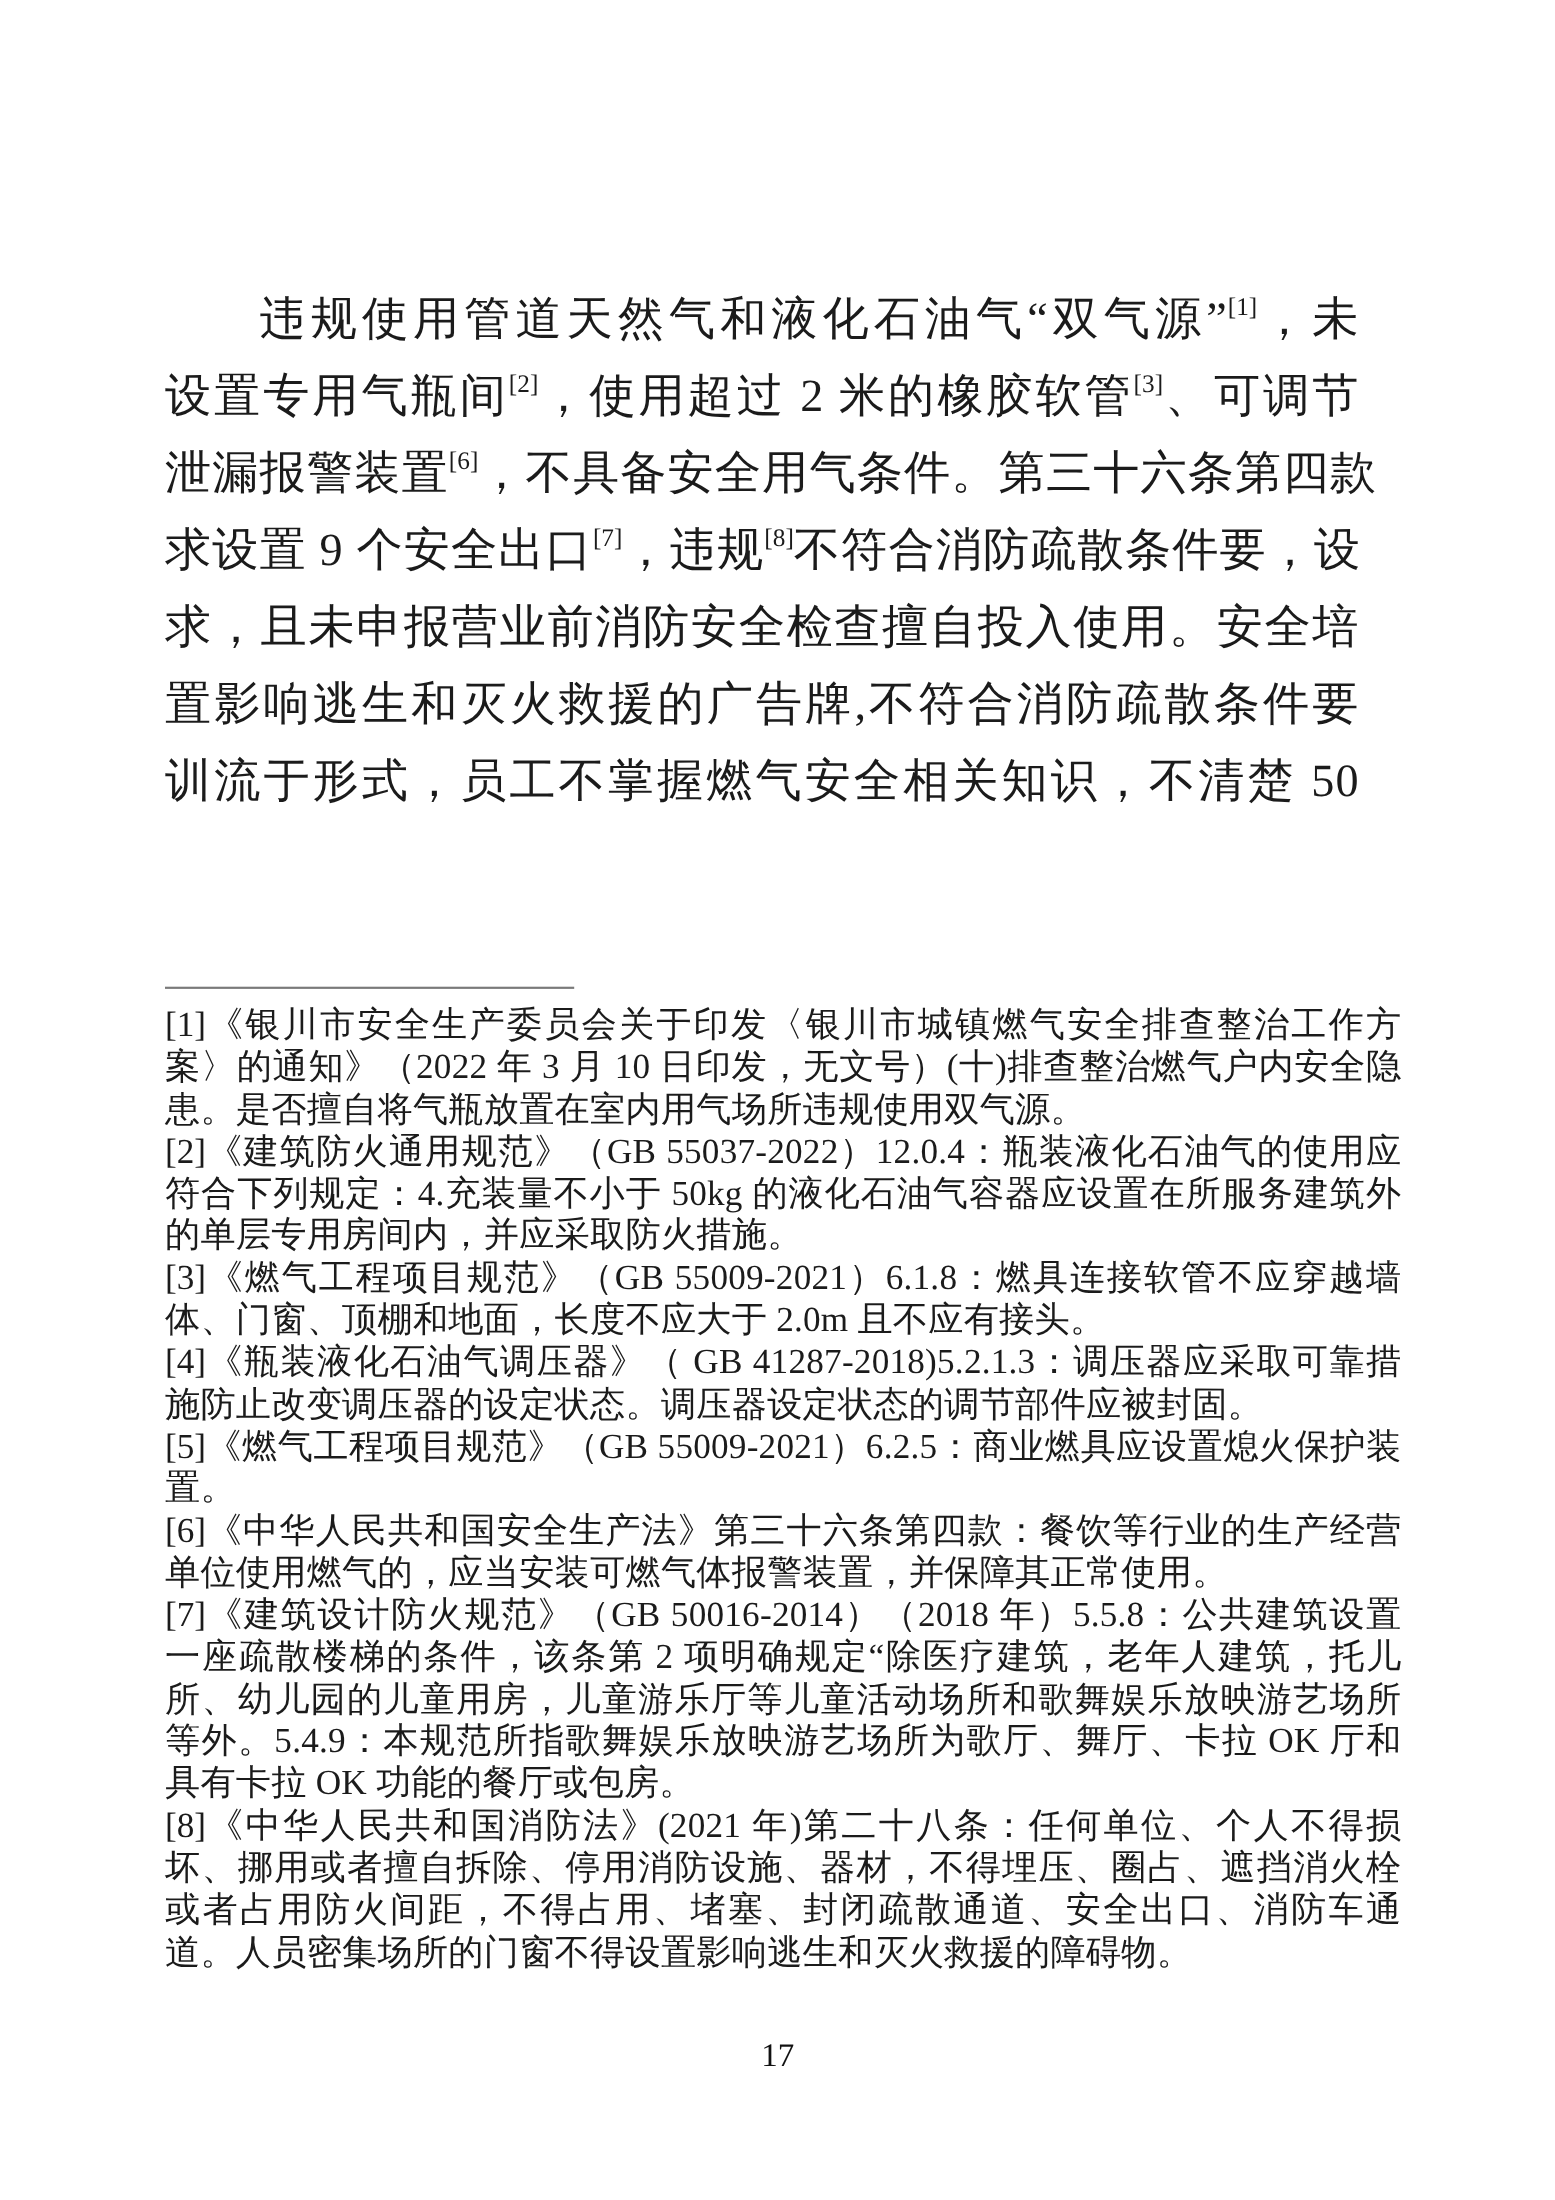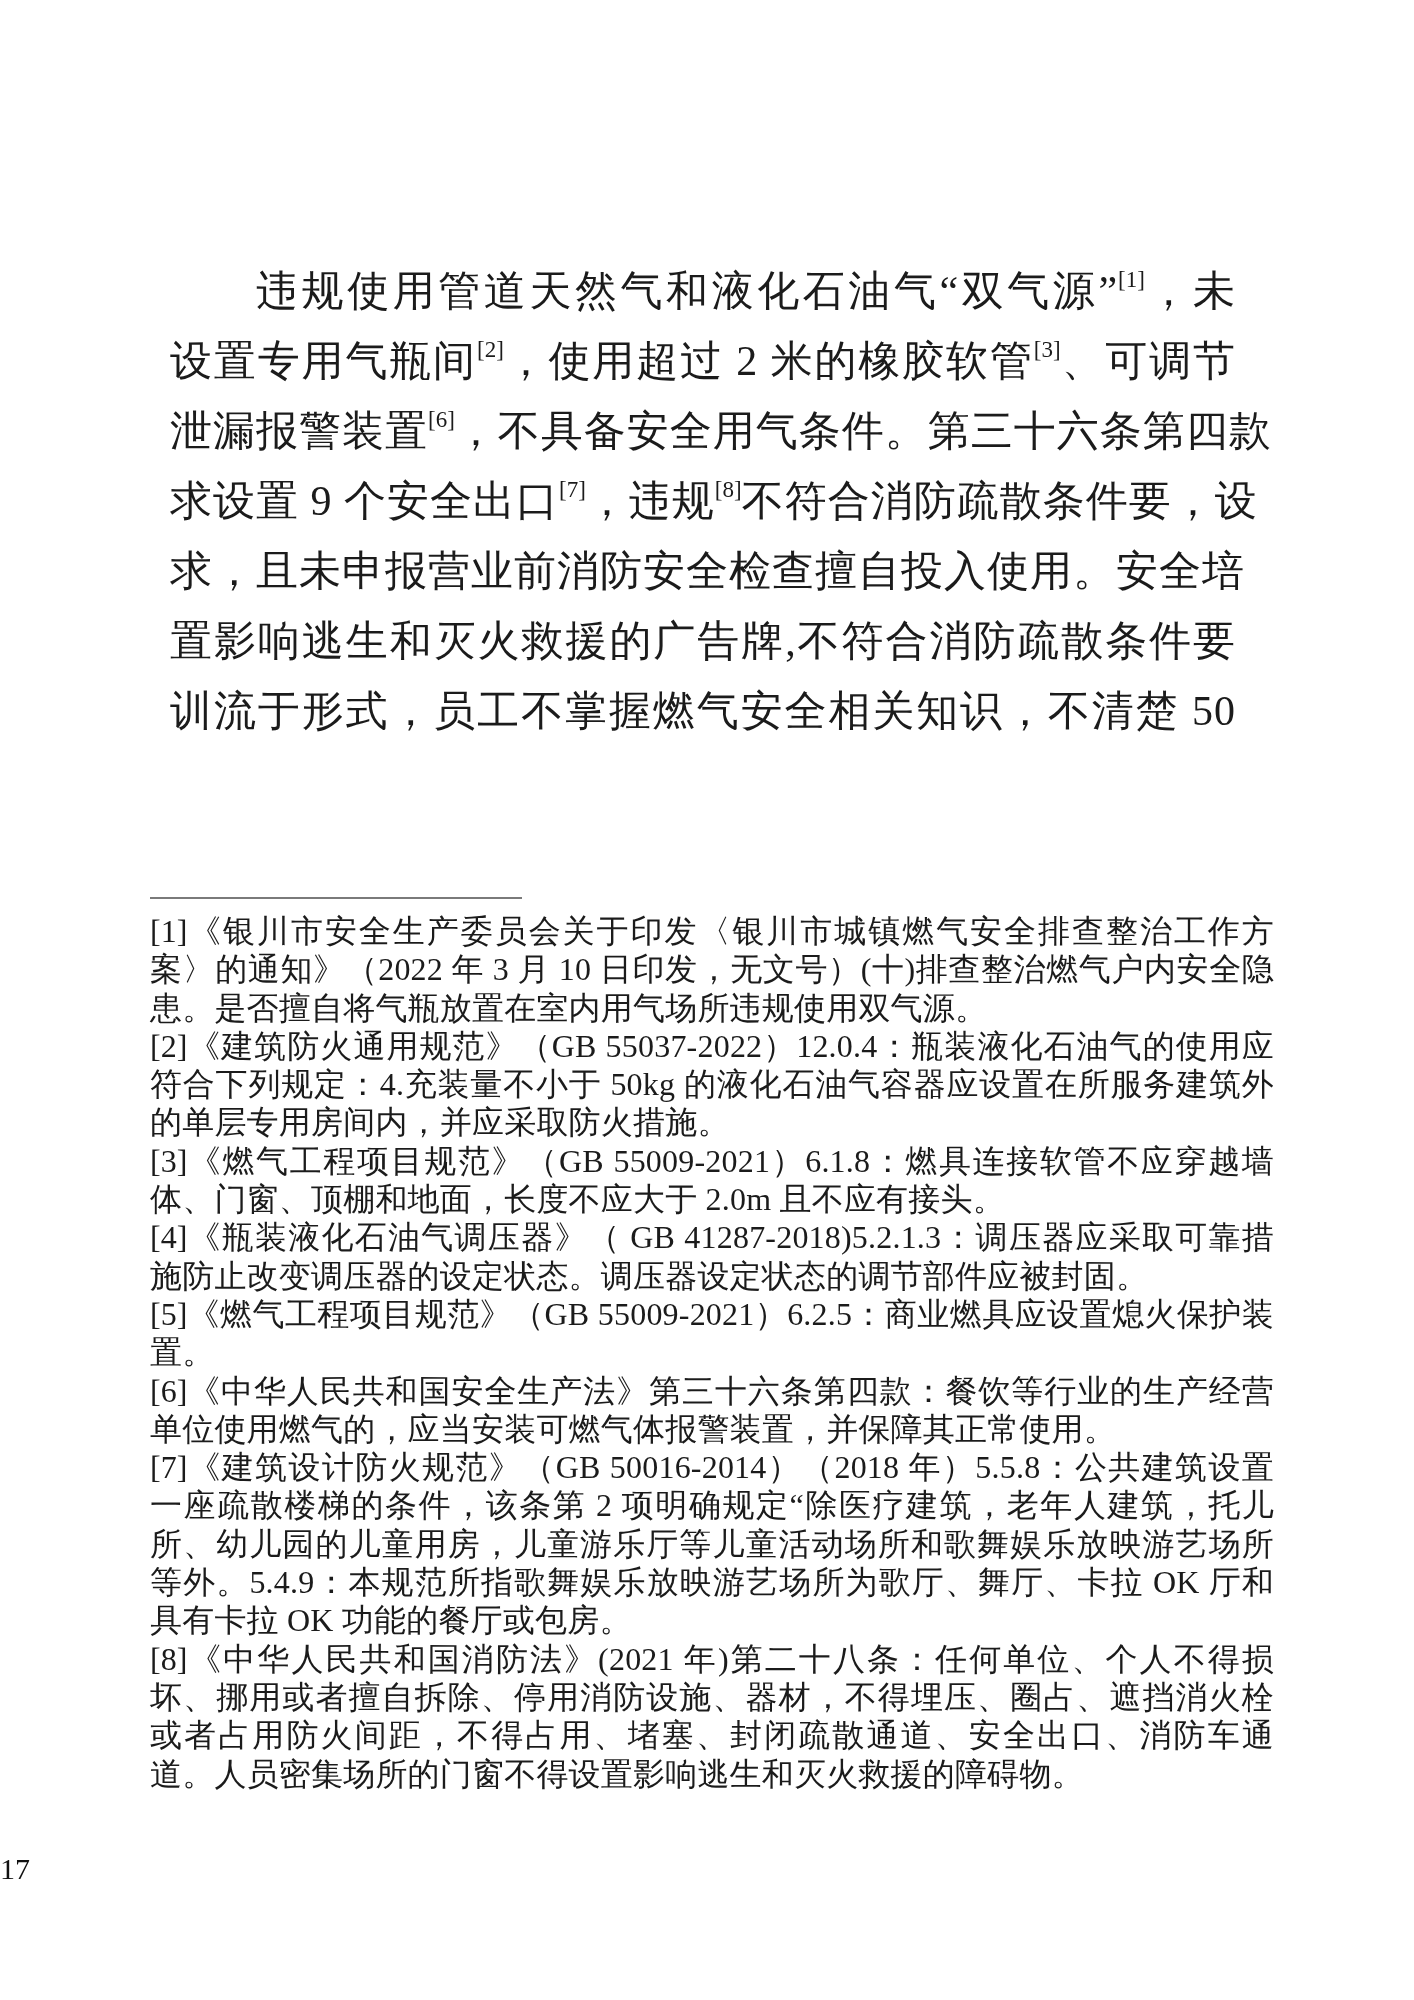--- a/index.html
+++ b/index.html
@@ -25,21 +25,20 @@
     width: 1086px;
   }
   .body-line {
     height: 70px;
     line-height: 70px;
     font-size: 42px;
     text-align: justify;
     text-align-last: justify;
     white-space: nowrap;
     letter-spacing: 1px;
-    margin-left: 20px;
   }
   .body-line.indent {
     padding-left: 86px;
   }
   .body-line sup {
     font-size: 23px;
     line-height: 0;
     vertical-align: 18px;
     letter-spacing: 0;
   }
@@ -67,20 +66,21 @@
   }
   .footnote .fn-marker {
     letter-spacing: 0;
   }
   
   .page-number {
     position: absolute;
     left: 0;
     top: 1850px;
     width: 100%;
+    text-align: center;
     font-size: 30px;
     line-height: 38px;
     color: #111111;
   }
 </style>
 </head>
 <body>
 
 <div class="page" style="background: rgb(255, 255, 255); color: rgb(27, 27, 27);">
 

